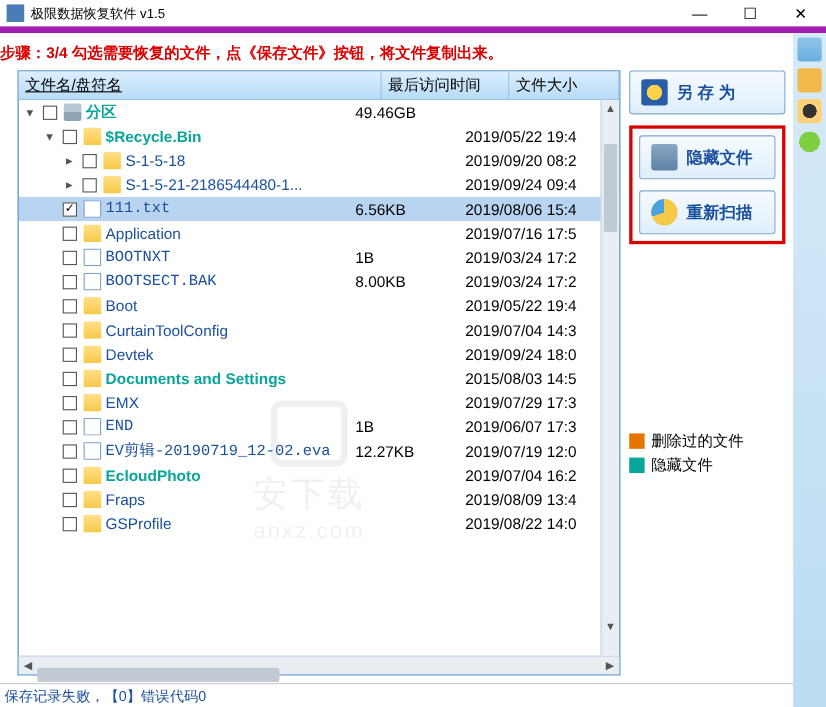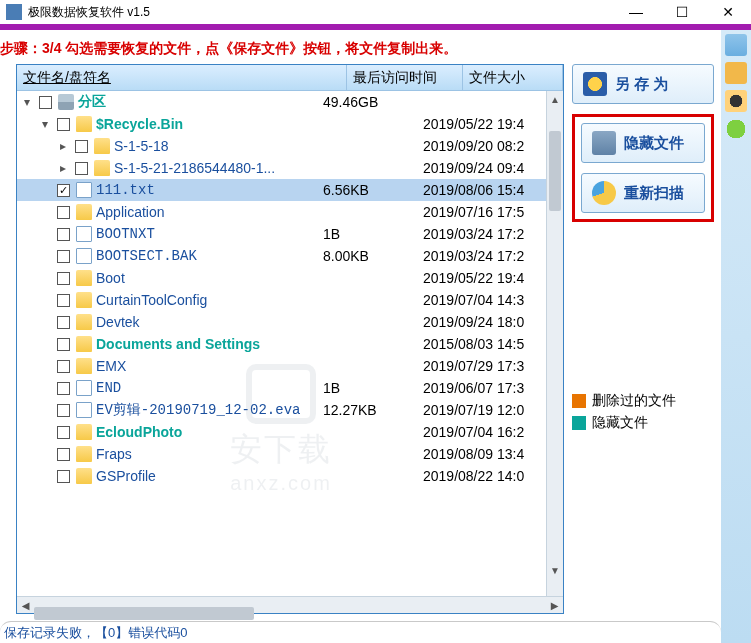--- a/index.html
+++ b/index.html
@@ -74,21 +74,21 @@
 .ricon.cam{background: linear-gradient(#8aa7c4,#5f82a6); border-radius:3px;}
 .ricon.rescan{background: conic-gradient(#f7c948 0 70%, #4aa3df 0); border-radius:50%;}
 .red-frame{border:3px solid #d80000; padding:6px; margin-top:2px;}
 .legend { margin-top: 170px;}
 .legend-row{display:flex; align-items:center; gap:6px; font-size:14px; margin:4px 0;}
 .legend-sw{width:14px; height:14px;}
 .sw-teal{background:#0aa59a;}
 .sw-orange{background:#e87400;}
 
 
-.status { position:absolute; left:0; right:30px; bottom:0; height:22px; background:#fff; border-top:1px solid #c9c9c9; font-size:13px; color:#1a4f9e; padding:2px 4px;border-radius:11px;}
+.status { position:absolute; left:0; right:30px; bottom:0; height:22px; background:#fff; border-top:1px solid #c9c9c9; font-size:13px; color:#1a4f9e; padding:2px 4px;}
 
 
 .wm{position:absolute; left:230px; top:300px; opacity:0.12; pointer-events:none; font-size:22px; color:#7a8a99; letter-spacing:2px; display:flex; flex-direction:column; align-items:center;}
 .wm .lock{width:70px;height:60px;border:6px solid #7a8a99;border-radius:10px;position:relative; margin-bottom:4px;}
 .wm .t1{font-size:32px;}
 .wm .t2{font-size:20px;}
 </style>
 </head>
 <body>
 

